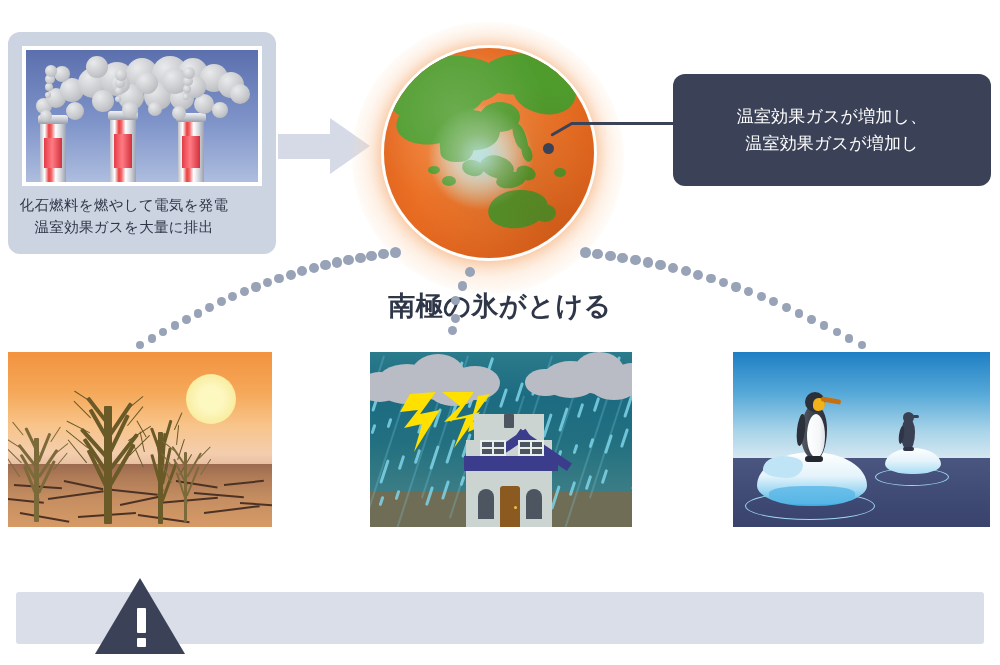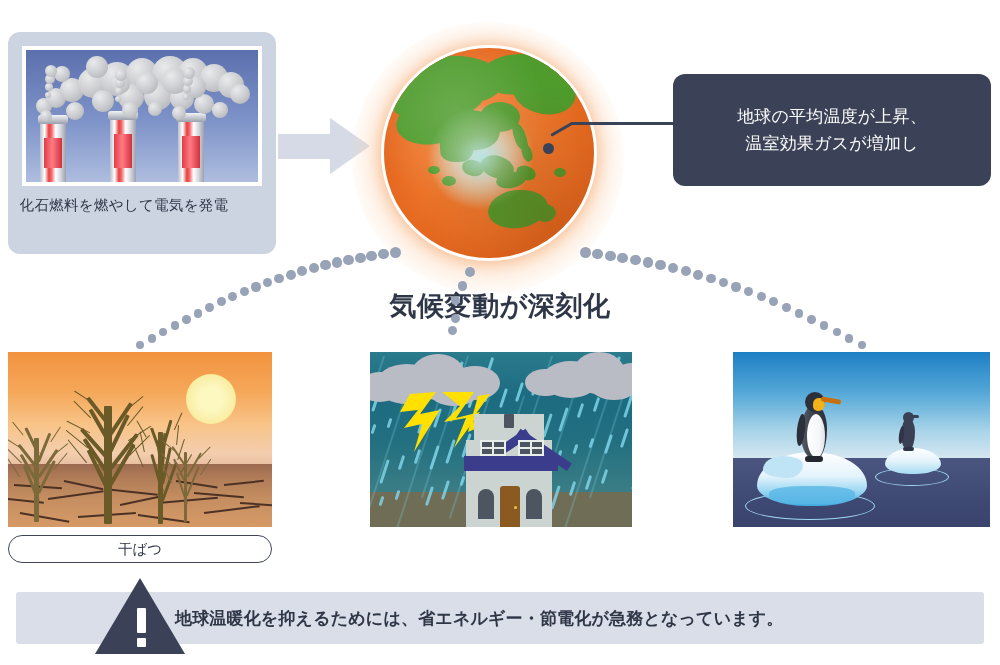--- a/index.html
+++ b/index.html
@@ -206,20 +206,21 @@
           <div class="smoke" style="left:89px;top:28px;width:10px;height:10px;"></div>
           <div class="smoke" style="left:89px;top:19px;width:12px;height:12px;"></div>
           <div class="smoke" style="left:157px;top:44px;width:6px;height:6px;"></div>
           <div class="smoke" style="left:157px;top:35px;width:8px;height:8px;"></div>
           <div class="smoke" style="left:157px;top:26px;width:10px;height:10px;"></div>
           <div class="smoke" style="left:157px;top:17px;width:12px;height:12px;"></div>
         </div>
     </div>
     <div class="source-caption">
       <span>化石燃料を燃やして電気を発電</span>
+      <span>温室効果ガスを大量に排出</span>
     </div>
   </div>
 
   <div class="arrow">
     <div class="shaft"></div>
     <div class="head"></div>
   </div>
 
   <div class="globe-glow"></div>
   <div class="globe" id="globe">
@@ -246,26 +247,26 @@
       <div class="land" style="left:44px;top:118px;width:12px;height:8px;border-radius:50%;transform:rotate(0deg);"></div>
       <div style="position:absolute;left:0;top:0;width:100%;height:100%;border-radius:50%;background:radial-gradient(circle at 46% 52%,rgba(190,240,240,.85) 0%,rgba(220,245,238,.35) 15%,rgba(255,255,255,0) 33%);pointer-events:none;"></div>
       <div style="position:absolute;left:0;top:0;width:100%;height:100%;border-radius:50%;background:radial-gradient(circle at 34% 30%,rgba(255,255,255,.16) 0%,rgba(255,255,255,0) 45%),radial-gradient(circle at 78% 80%,rgba(120,40,0,.22) 0%,rgba(255,255,255,0) 55%);"></div>
     </div>
   <div class="globe-dot"></div>
   <div class="connector-d"></div>
   <div class="connector-h"></div>
 
   <div class="tooltip">
     <div>
-      <span>地球の平均温度が上昇、</span>
+      <span>温室効果ガスが増加し、</span>
       <span>温室効果ガスが増加し</span>
     </div>
   </div>
 
-  <div class="headline">気候変動が深刻化</div>
+  <div class="headline">南極の氷がとける</div>
 
   <div id="dots" style="position:absolute;left:0;top:0;width:1000px;height:665px;">
       <div class="dot" style="left:389.5px;top:246.5px;width:11px;height:11px;background:#98a3b8;"></div>
       <div class="dot" style="left:377.97727272727275px;top:248.518417133082px;width:10.863636363636363px;height:10.863636363636363px;background:#98a3b8;"></div>
       <div class="dot" style="left:366.45454545454544px;top:250.5831881814462px;width:10.727272727272727px;height:10.727272727272727px;background:#98a3b8;"></div>
       <div class="dot" style="left:354.9318181818182px;top:252.73972342833346px;width:10.590909090909092px;height:10.590909090909092px;background:#98a3b8;"></div>
       <div class="dot" style="left:343.4090909090909px;top:255.03156510252867px;width:10.454545454545455px;height:10.454545454545455px;background:#98a3b8;"></div>
       <div class="dot" style="left:331.8863636363636px;top:257.49950098414814px;width:10.318181818181818px;height:10.318181818181818px;background:#98a3b8;"></div>
       <div class="dot" style="left:320.3636363636364px;top:260.1807340830592px;width:10.181818181818182px;height:10.181818181818182px;background:#98a3b8;"></div>
       <div class="dot" style="left:308.8409090909091px;top:263.1081252928829px;width:10.045454545454545px;height:10.045454545454545px;background:#98a3b8;"></div>
@@ -389,21 +390,20 @@
         <div class="branch" style="left:177.5px;top:111.854px;width:1.6500000000000001px;height:31.546000000000003px;background:#7c6a3a;transform:rotate(22deg);transform-origin:bottom center;"></div>
         <div class="branch" style="left:191.6957px;top:104.28296px;width:1.2px;height:18.9276px;background:#7c6a3a;transform:rotate(33deg);transform-origin:bottom center;"></div>
         <div class="branch" style="left:177.5px;top:104.483px;width:1.6500000000000001px;height:29.817px;background:#7c6a3a;transform:rotate(-26deg);transform-origin:bottom center;"></div>
         <div class="branch" style="left:164.08235px;top:97.32692px;width:1.2px;height:17.8902px;background:#7c6a3a;transform:rotate(-39deg);transform-origin:bottom center;"></div>
         <div class="branch" style="left:177.5px;top:97.112px;width:1.6500000000000001px;height:28.088px;background:#7c6a3a;transform:rotate(30deg);transform-origin:bottom center;"></div>
         <div class="branch" style="left:190.1396px;top:90.37088px;width:1.2px;height:16.8528px;background:#7c6a3a;transform:rotate(45deg);transform-origin:bottom center;"></div>
         <div class="branch" style="left:177.5px;top:89.74099999999999px;width:1.6500000000000001px;height:26.359px;background:#7c6a3a;transform:rotate(-34deg);transform-origin:bottom center;"></div>
         <div class="branch" style="left:165.63845px;top:83.41483999999998px;width:1.2px;height:15.8154px;background:#7c6a3a;transform:rotate(-51deg);transform-origin:bottom center;"></div>
       </div>
   </div>
-  <div class="pill" id="pill-0">干ばつ</div>
 
   <div class="panel" id="panel-1">
     <div class="storm-sky"></div>
     <div class="storm-ground"></div>
     <div id="storm-extra" style="position:absolute;left:0;top:0;width:262px;height:175px;">
         <div class="rain" style="left:22px;top:31px;height:15px;"></div>
         <div class="rain" style="left:50px;top:62px;height:20px;"></div>
         <div class="rain" style="left:63px;top:93px;height:25px;"></div>
         <div class="rain" style="left:91px;top:124px;height:10px;"></div>
         <div class="rain" style="left:119px;top:5px;height:15px;"></div>
@@ -533,15 +533,14 @@
         <div style="position:absolute;left:178px;top:63px;width:8px;height:3px;border-radius:2px;background:#3b4154;"></div>
         <div style="position:absolute;left:166px;top:74px;width:5px;height:18px;border-radius:50%;background:#2f3446;transform:rotate(8deg);"></div>
         <div style="position:absolute;left:170px;top:95px;width:11px;height:4px;border-radius:2px;background:#2f3446;"></div>
       </div>
   </div>
 
   <div class="banner"></div>
   <div class="warn-tri"></div>
   <div class="warn-bang"></div>
   <div class="warn-dot"></div>
-  <div class="banner-text">地球温暖化を抑えるためには、省エネルギー・節電化が急務となっています。</div>
 
 </div>
 
 </body></html>

